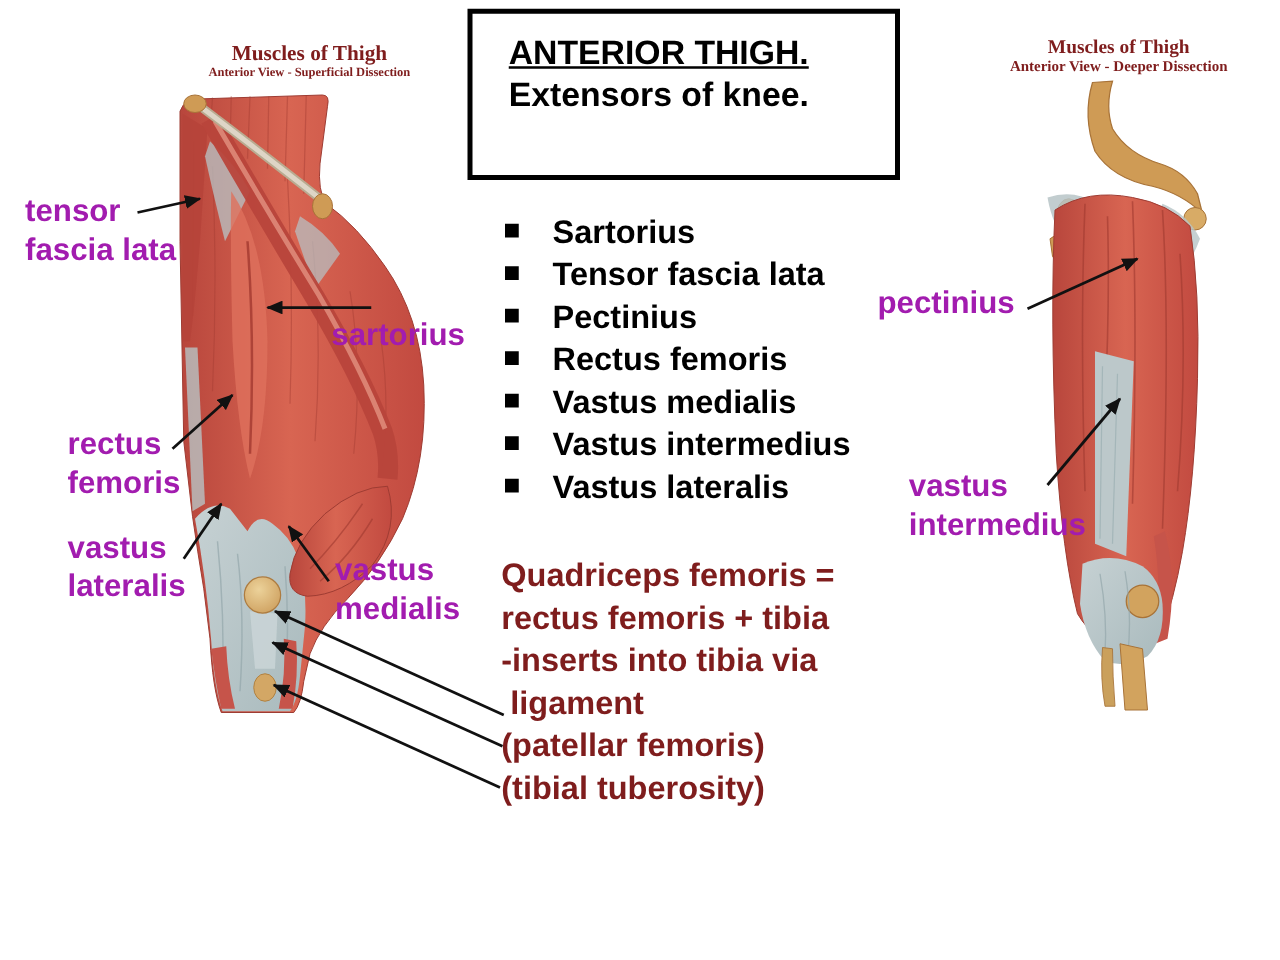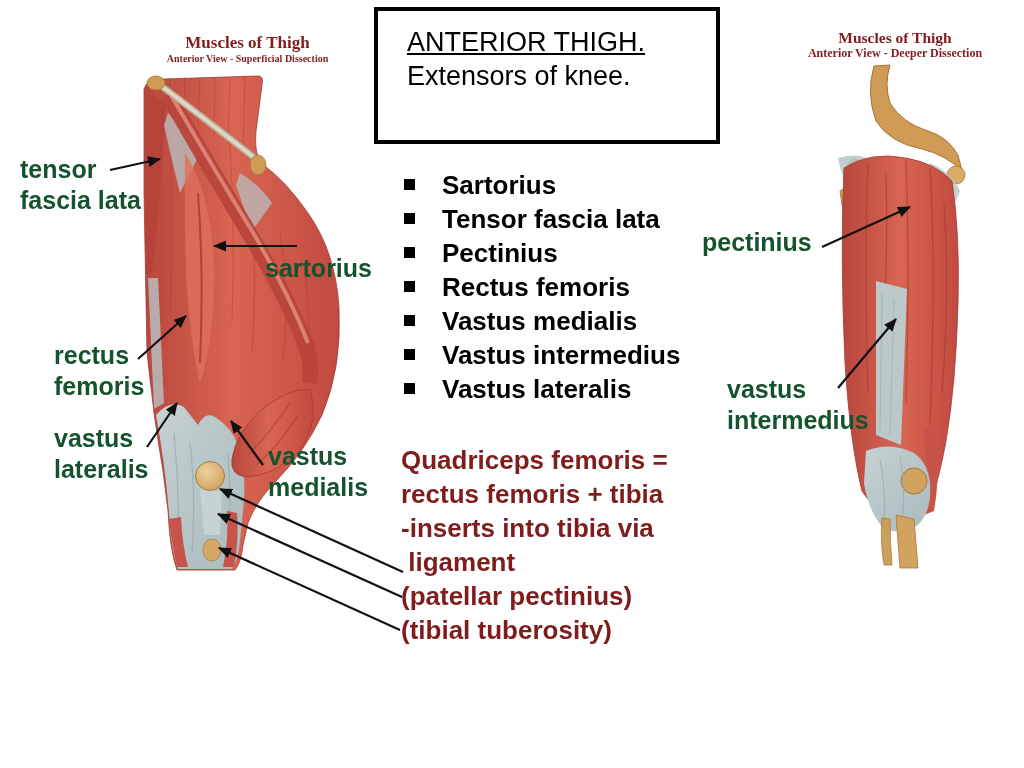--- a/index.html
+++ b/index.html
@@ -5,32 +5,32 @@
   html,body{margin:0;padding:0;background:#888;}
   .slide{position:relative;width:1024px;height:768px;background:#ffffff;overflow:hidden;
          font-family:"Liberation Sans",sans-serif;}
   
   .caption{position:absolute;text-align:center;color:#7f1d1d;font-family:"Liberation Serif",serif;z-index:4;}
   .caption .cap-title{font-weight:bold;font-size:17px;line-height:19px;}
   .caption .cap-sub{font-weight:bold;font-size:10px;line-height:13px;}
   
   .title-box{position:absolute;left:374px;top:7px;width:346px;height:137px;border:4px solid #000;
              box-sizing:border-box;padding:14px 10px 0 29px;z-index:10;background:#fff;}
-  .title-box .tline{font-weight:normal;font-size:27px;line-height:34px;color:#000;white-space:pre;}
+  .title-box .tline{font-weight:bold;font-size:27px;line-height:34px;color:#000;white-space:pre;}
   .title-box .tline.u{text-decoration:underline;}
   
   .muscle-list{position:absolute;left:404px;top:168px;margin:0;padding:0;list-style:none;z-index:10;}
   .bullet-row{display:flex;align-items:flex-start;height:34px;}
   .bullet-row .sq{width:11px;height:11px;background:#000;margin:11px 27px 0 0;flex:none;}
   .bullet-row .bt{font-weight:bold;font-size:26px;line-height:34px;color:#000;white-space:pre;}
   
   .quad-note{position:absolute;left:401px;top:443px;z-index:10;}
   .quad-note .qline{font-weight:bold;font-size:26px;line-height:34px;color:#7f1d1d;white-space:pre;}
   
-  .mlabel{position:absolute;font-weight:bold;font-size:25px;line-height:31px;color:#14532d;
+  .mlabel{position:absolute;font-weight:bold;font-size:25px;line-height:31px;color:#a21caf;
           white-space:pre-line;z-index:10;}
   
   .figsvg{position:absolute;z-index:2;}
   #arrow-overlay{position:absolute;left:0;top:0;width:1024px;height:768px;z-index:6;pointer-events:none;}
 </style>
 </head>
 <body>
 
 <div class="slide">
 
@@ -204,21 +204,21 @@
         <span class="sq"></span>
         <span class="bt">Vastus lateralis</span>
       </li>
   </ul>
 
   <div class="quad-note">
     <div class="qline">Quadriceps femoris =</div>
     <div class="qline">rectus femoris + tibia</div>
     <div class="qline">-inserts into tibia via</div>
     <div class="qline"> ligament</div>
-    <div class="qline">(patellar pectinius)</div>
+    <div class="qline">(patellar femoris)</div>
     <div class="qline">(tibial tuberosity)</div>
   </div>
 
   <div class="mlabel" style="left:20px;top:154px;">tensor
 fascia lata</div>
   <div class="mlabel" style="left:265px;top:253px;">sartorius</div>
   <div class="mlabel" style="left:54px;top:328px;margin-top:12px;">rectus
 femoris</div>
   <div class="mlabel" style="left:54px;top:423px;">vastus
 lateralis</div>

